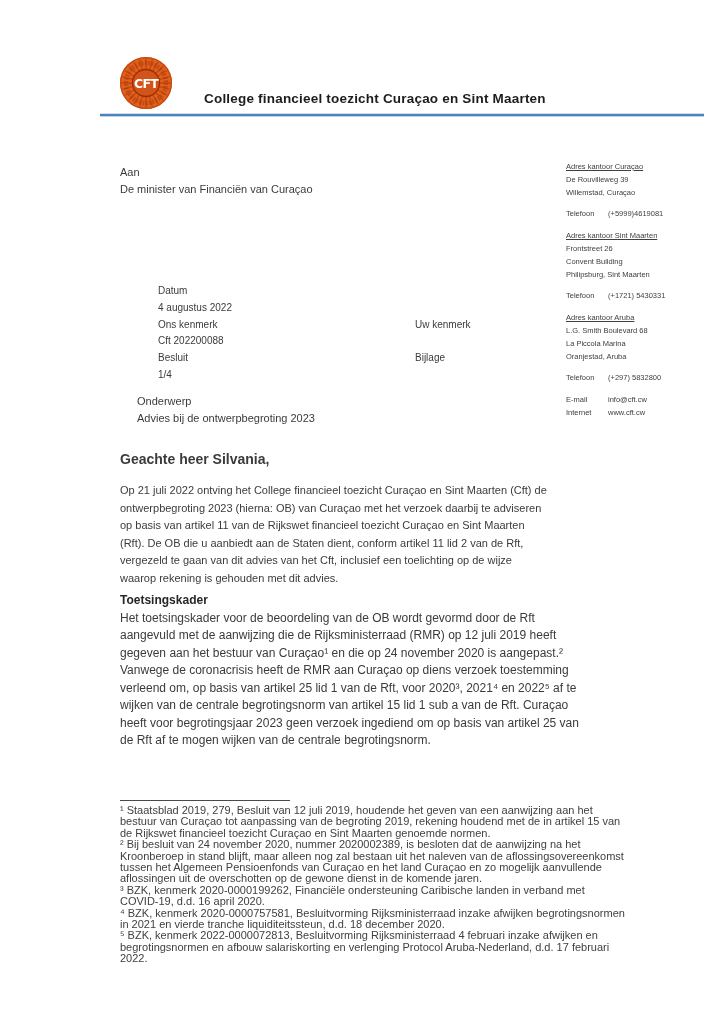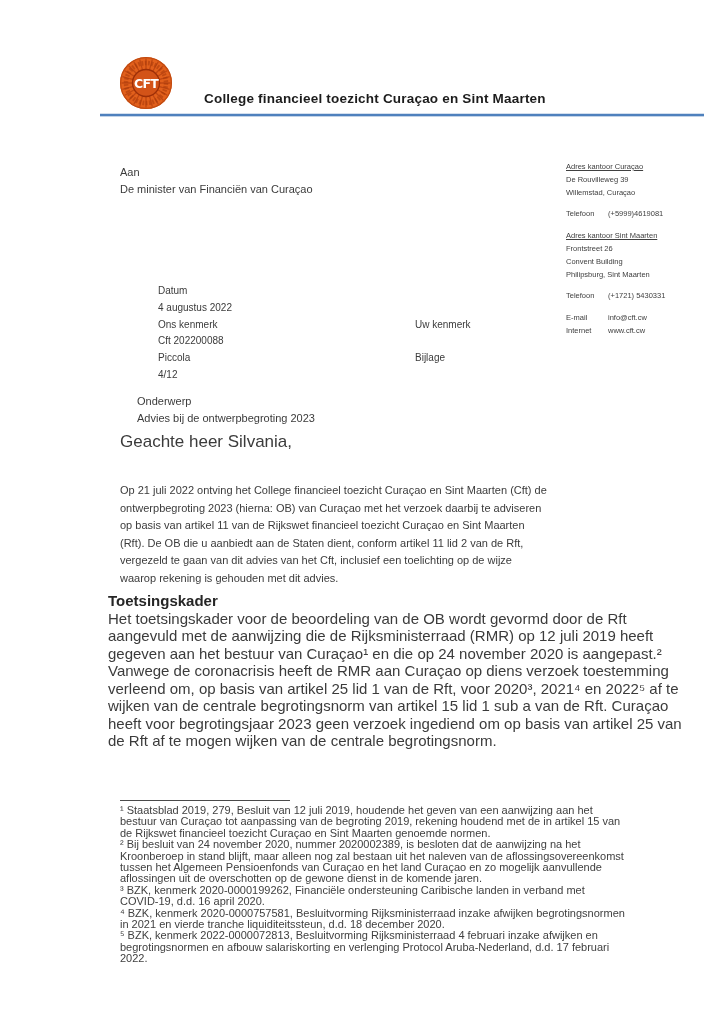--- a/index.html
+++ b/index.html
@@ -41,23 +41,23 @@
 
   
   .meta { position: absolute; left: 120px; top: 283px; width: 440px; font-size: 10px; line-height: 16.8px; margin-left: 38px; }
   .meta-row { position: relative; height: 16.8px; }
   .col2 { position: absolute; left: 257px; top: 0; }
 
   
   .subject { position: absolute; left: 137px; top: 393px; font-size: 11px; line-height: 17px; }
 
   
-  .salutation { position: absolute; left: 120px; top: 433px; font-size: 17px; line-height: 17px; }
+  .salutation { position: absolute; left: 120px; top: 451px; font-size: 14px; line-height: 17px; font-weight: bold; }
   .intro { position: absolute; left: 120px; top: 482px; width: 560px; font-size: 11px; line-height: 17.6px; }
-  .section { position: absolute; left: 108px; top: 592px; width: 560px; font-size: 15px; line-height: 17.5px; }
+  .section { position: absolute; left: 120px; top: 592px; width: 560px; font-size: 12px; line-height: 17.5px; }
   .section-heading { font-weight: bold; color: #262626; }
 
   
   .fn-rule { position: absolute; left: 120px; top: 800px; width: 170px; height: 1px; background: #4a4a4a; }
   .footnotes { position: absolute; left: 120px; top: 805px; width: 560px; font-size: 11px; line-height: 11.4px; color: #404040; }
 </style>
 </head>
 <body>
 
 <div class="page">
@@ -105,20 +105,29 @@
     </div>
     <div class="office">
       <div class="office-heading">Adres kantoor Sint Maarten</div>
       <div class="preline">Frontstreet 26
 Convent Building
 Philipsburg, Sint Maarten</div>
       <div class="phone-row">
         <span class="c-label">Telefoon</span><span>(+1721) 5430331</span>
       </div>
     </div>
+    <div class="office">
+      <div class="office-heading">Adres kantoor Aruba</div>
+      <div class="preline">L.G. Smith Boulevard 68
+La Piccola Marina
+Oranjestad, Aruba</div>
+      <div class="phone-row">
+        <span class="c-label">Telefoon</span><span>(+297) 5832800</span>
+      </div>
+    </div>
     <div class="links">
       <div>
         <span class="c-label">E-mail</span><span>info@cft.cw</span>
       </div>
       <div>
         <span class="c-label">Internet</span><span>www.cft.cw</span>
       </div>
     </div>
   </div>
 
@@ -130,25 +139,25 @@
       <span>4 augustus 2022</span>
     </div>
     <div class="meta-row">
       <span>Ons kenmerk</span>
       <span class="col2">Uw kenmerk</span>
     </div>
     <div class="meta-row">
       <span>Cft 202200088</span>
     </div>
     <div class="meta-row">
-      <span>Piccola</span>
+      <span>Besluit</span>
       <span class="col2">Bijlage</span>
     </div>
     <div class="meta-row">
-      <span>4/12</span>
+      <span>1/4</span>
     </div>
   </div>
 
   <div class="subject">
     <div>Onderwerp</div>
     <div>Advies bij de ontwerpbegroting 2023</div>
   </div>
 
   <div class="salutation">Geachte heer Silvania,</div>
 

